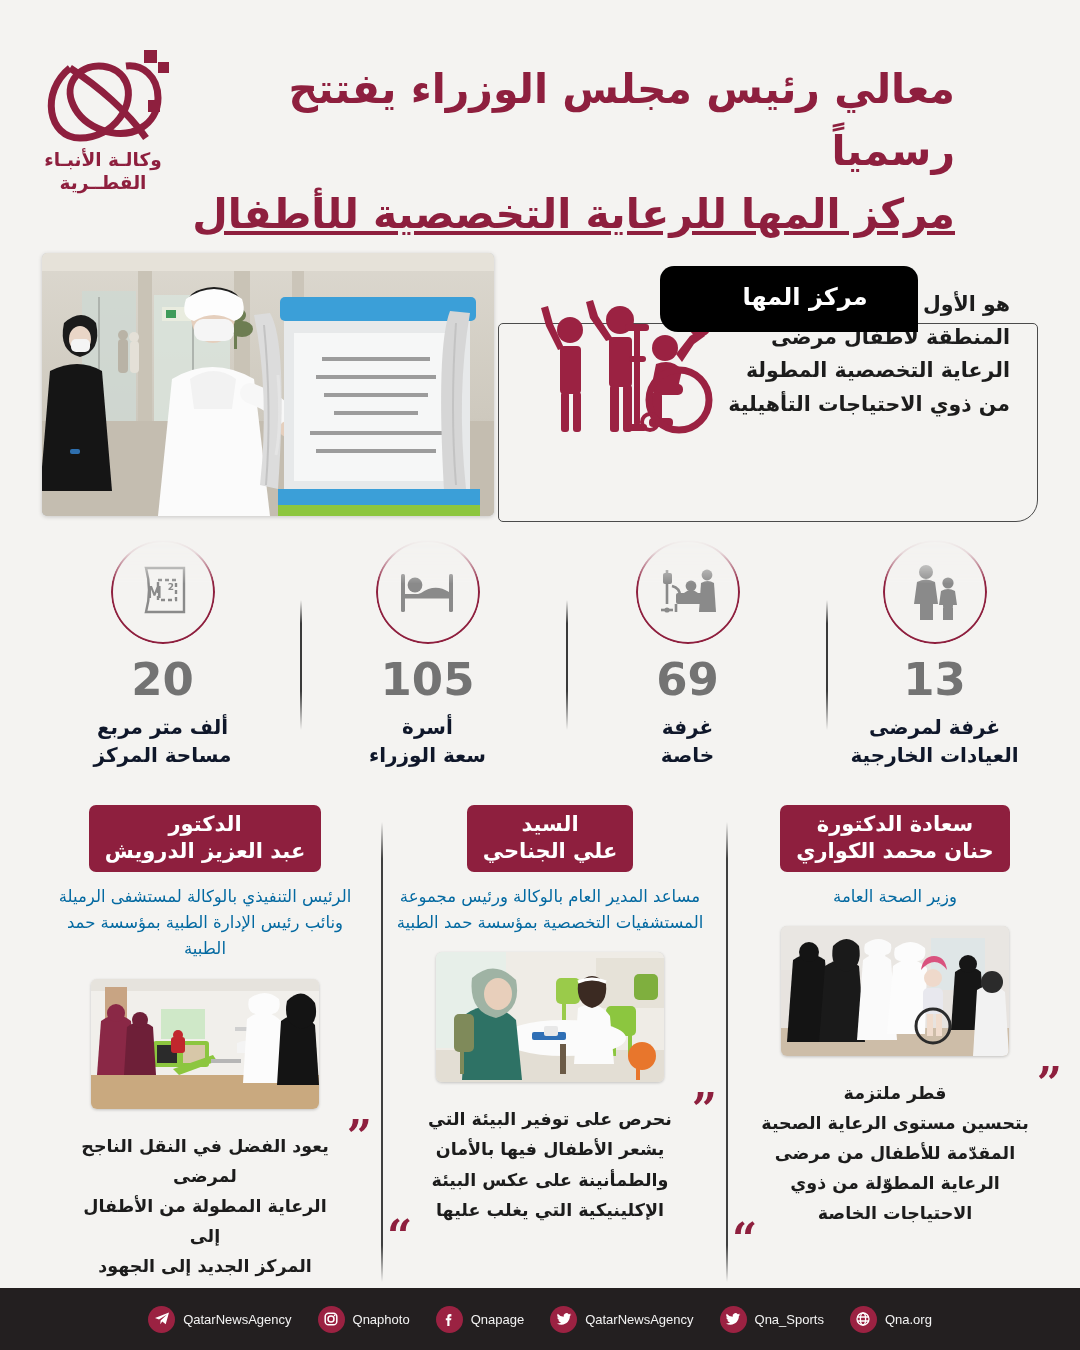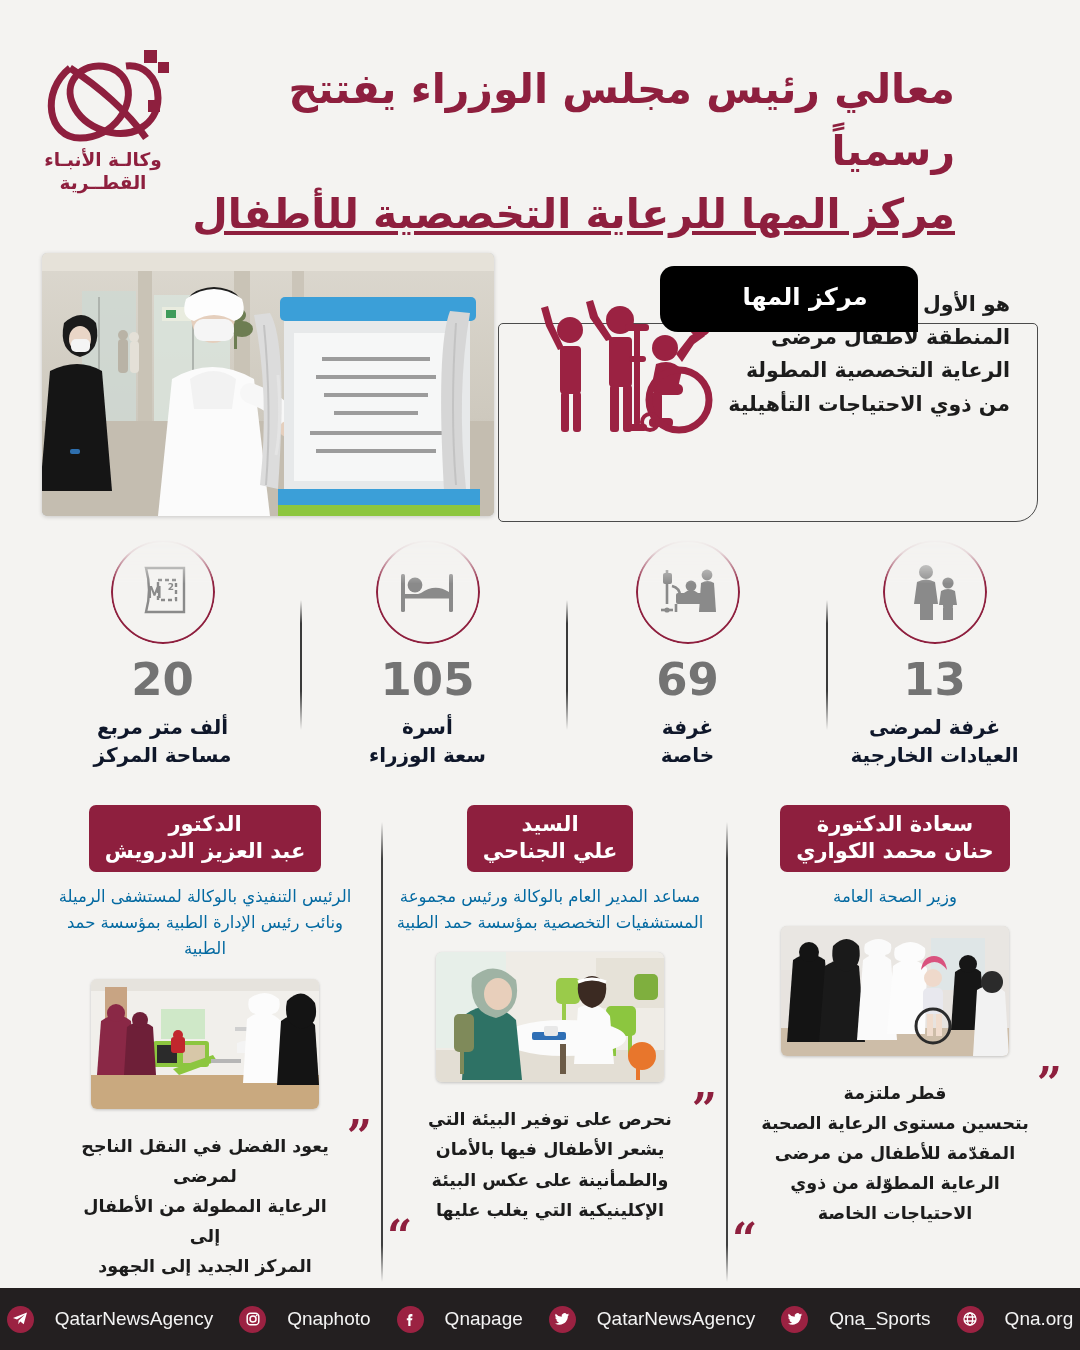--- a/index.html
+++ b/index.html
@@ -140,21 +140,21 @@
   }
   .soc { display:flex; align-items:center; margin:0 13px; }
   .soc-ic {
     width:27px; height:27px; border-radius:50%;
     background:#9B2242; color:#fff;
     display:flex; align-items:center; justify-content:center;
     flex:0 0 auto;
   }
   .soc-ic svg { display:block; }
   .soc-tx {
-    margin-left:21px; color:#f3f3f3; font-size:19px;
+    margin-left:8px; color:#f3f3f3; font-size:13px;
     font-family:"Liberation Sans",sans-serif;
   }
 </style>
 </head>
 <body>
 
 <div class="header">
   <div class="headline">
     <span>معالي رئيس مجلس الوزراء يفتتح رسمياً</span>
     <span class="l2">مركز المها للرعاية التخصصية للأطفال</span>

